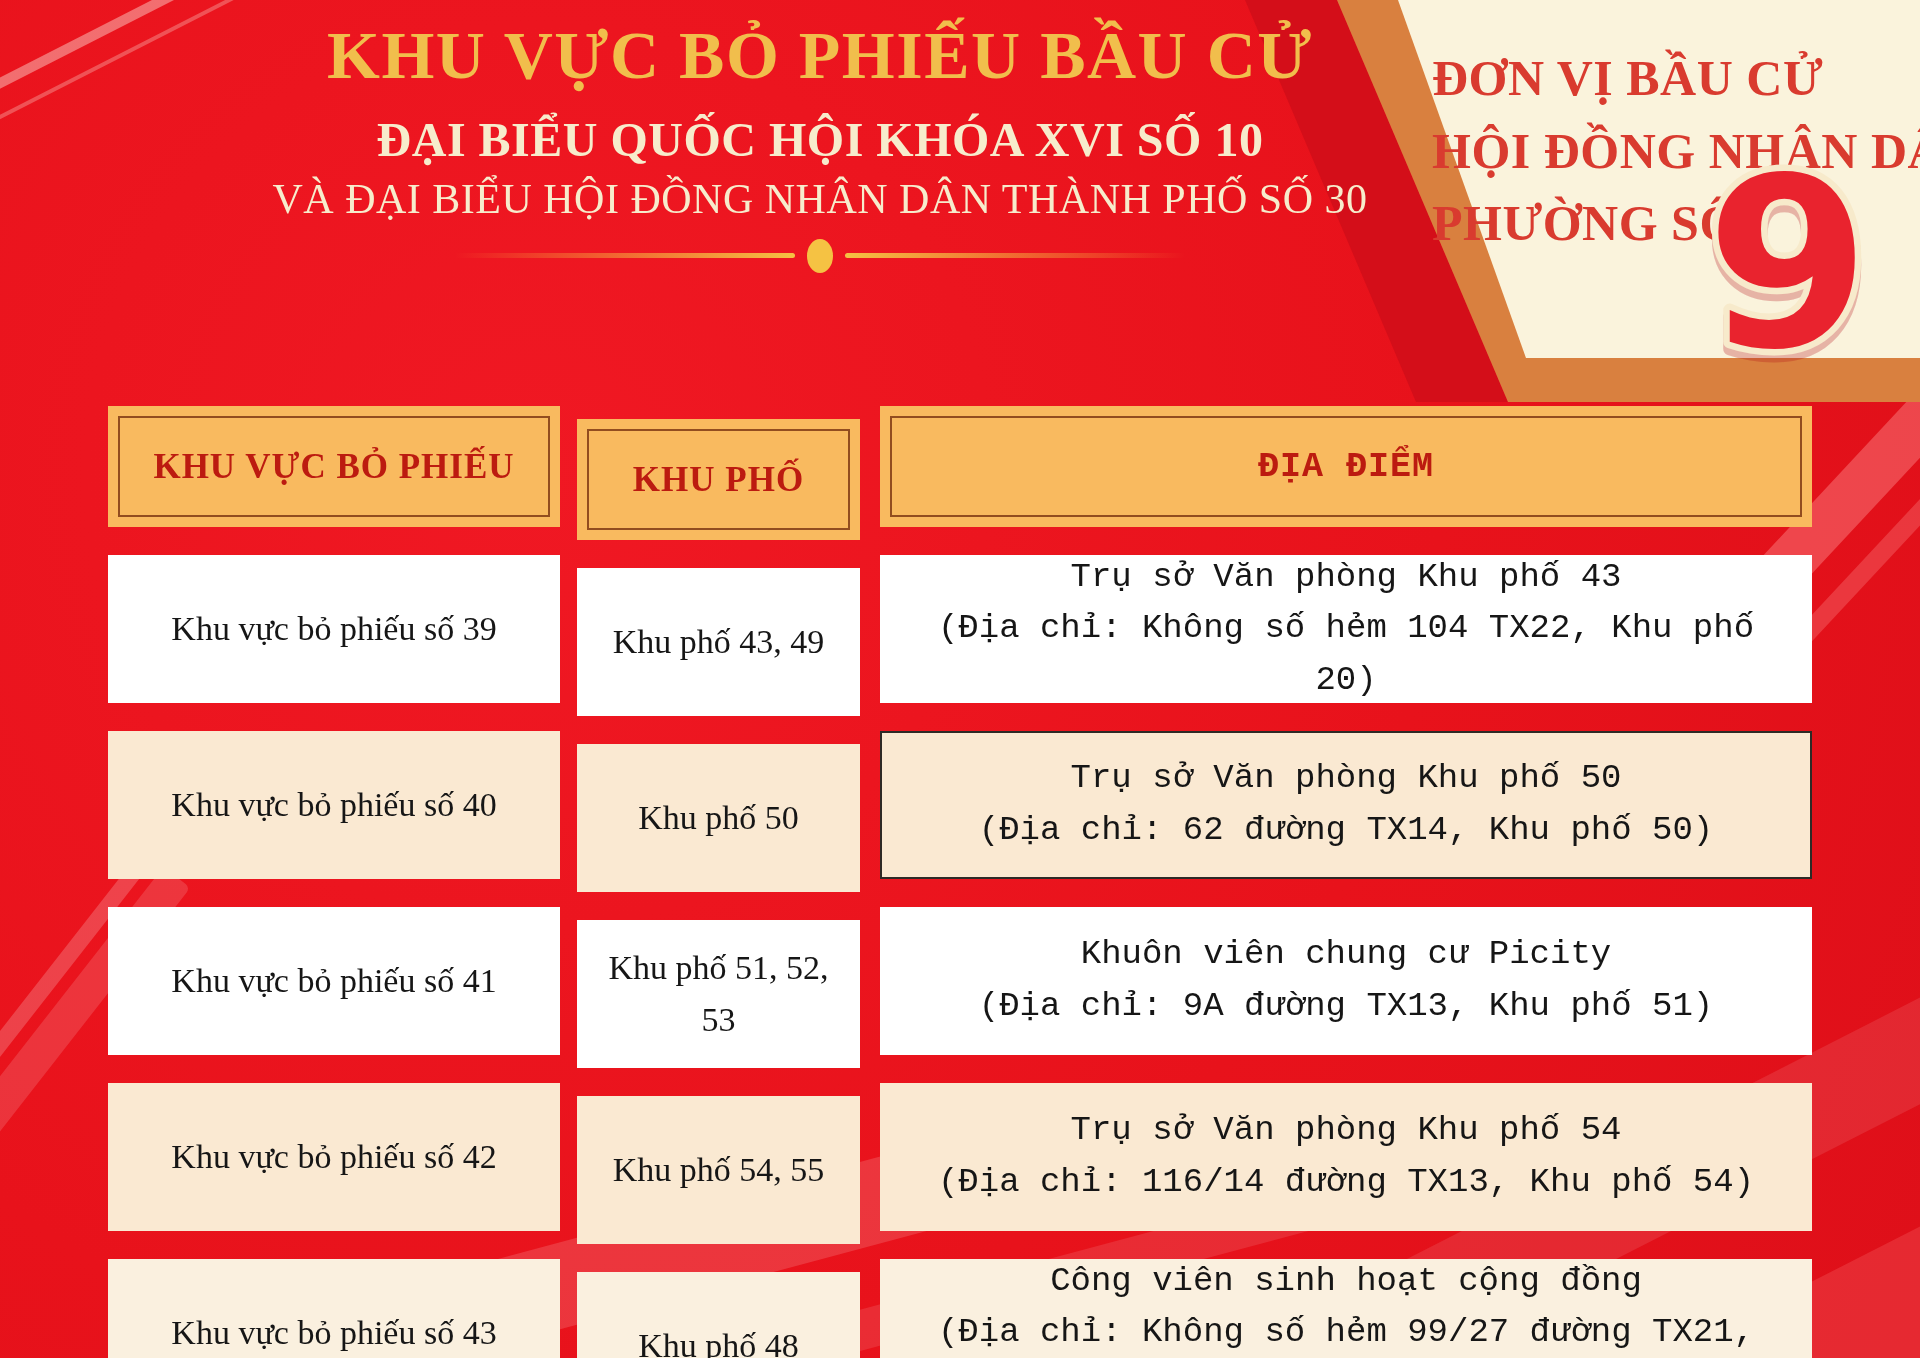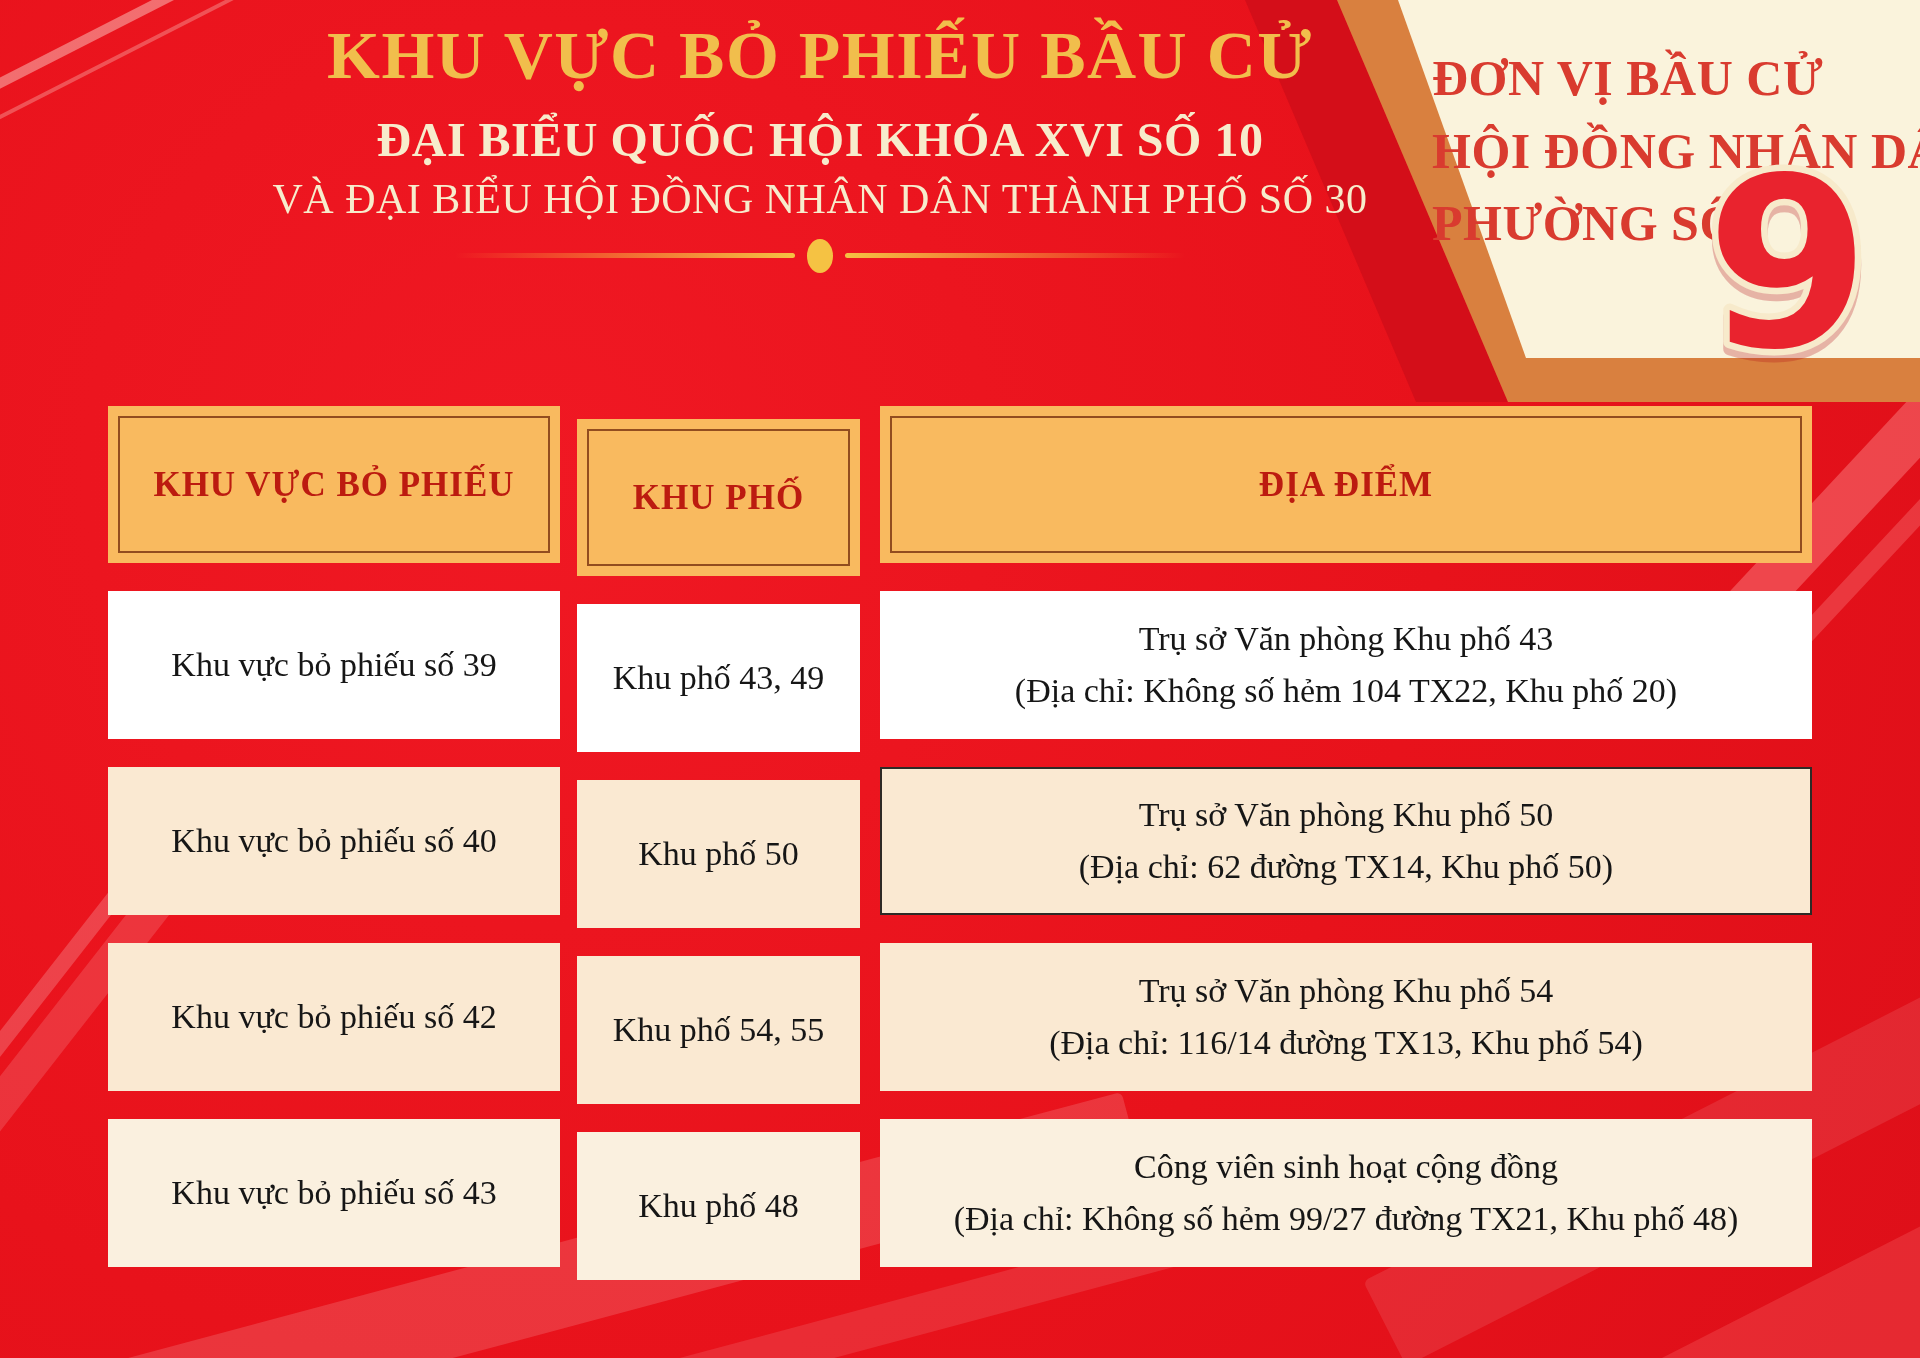--- a/index.html
+++ b/index.html
@@ -44,22 +44,22 @@
   .divider{margin:14px auto 0;display:flex;align-items:center;justify-content:center;width:820px;}
   .divider .bar-l{width:340px;height:5px;border-radius:3px;background:linear-gradient(to right,rgba(245,194,67,0),#F5C243);}
   .divider .bar-r{width:340px;height:5px;border-radius:3px;background:linear-gradient(to left,rgba(245,194,67,0),#F5C243);}
   .divider .dot{width:26px;height:34px;border-radius:50%;background:#F5C243;margin:0 12px;}
 
   
   .vtable{position:absolute;left:108px;top:406px;}
   .vrow{display:flex;margin-bottom:15px;}
   .c1{width:452px;margin-right:17px;}
   .c2{width:283px;margin-right:20px;margin-top:13px;}
-  .c3{width:932px;}
-  .th{height:157px;background:#F9BA5F;box-sizing:border-box;padding:10px;}
+  .c3{width:932px;font-family:Liberation Mono, monospace;}
+  .th{height:121px;background:#F9BA5F;box-sizing:border-box;padding:10px;}
   .th-inner{
     width:100%;height:100%;box-sizing:border-box;border:2px solid rgba(128,58,20,.85);
     display:flex;align-items:center;justify-content:center;
     color:#BC1B10;font-weight:bold;font-size:35px;letter-spacing:1px;text-align:center;
   }
   .td{
     height:148px;display:flex;flex-direction:column;align-items:center;justify-content:center;
     font-size:34px;color:#161616;text-align:center;line-height:1.52;
     box-sizing:border-box;padding:0 22px;
   }
@@ -132,20 +132,28 @@
 
     <div class="vrow bg-cream">
       <div class="c1 td">Khu vực bỏ phiếu số 40</div>
       <div class="c2 td">Khu phố 50</div>
       <div class="c3 td outlined">
         <div>Trụ sở Văn phòng Khu phố 50</div>
         <div>(Địa chỉ: 62 đường TX14, Khu phố 50)</div>
       </div>
     </div>
 
+    <div class="vrow bg-white">
+      <div class="c1 td">Khu vực bỏ phiếu số 41</div>
+      <div class="c2 td">Khu phố 51, 52, 53</div>
+      <div class="c3 td">
+        <div>Khuôn viên chung cư Picity</div>
+        <div>(Địa chỉ: 9A đường TX13, Khu phố 51)</div>
+      </div>
+    </div>
 
     <div class="vrow bg-cream">
       <div class="c1 td">Khu vực bỏ phiếu số 42</div>
       <div class="c2 td">Khu phố 54, 55</div>
       <div class="c3 td">
         <div>Trụ sở Văn phòng Khu phố 54</div>
         <div>(Địa chỉ: 116/14 đường TX13, Khu phố 54)</div>
       </div>
     </div>
 

